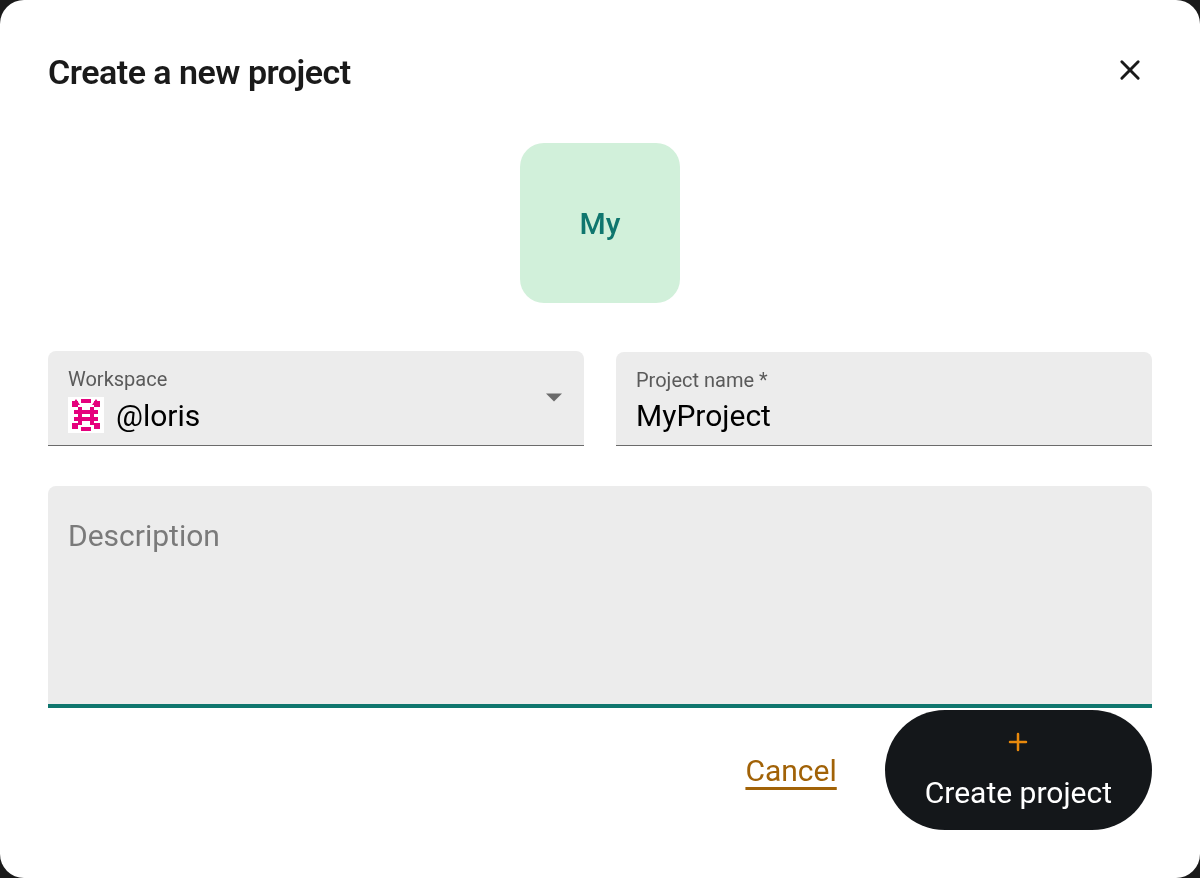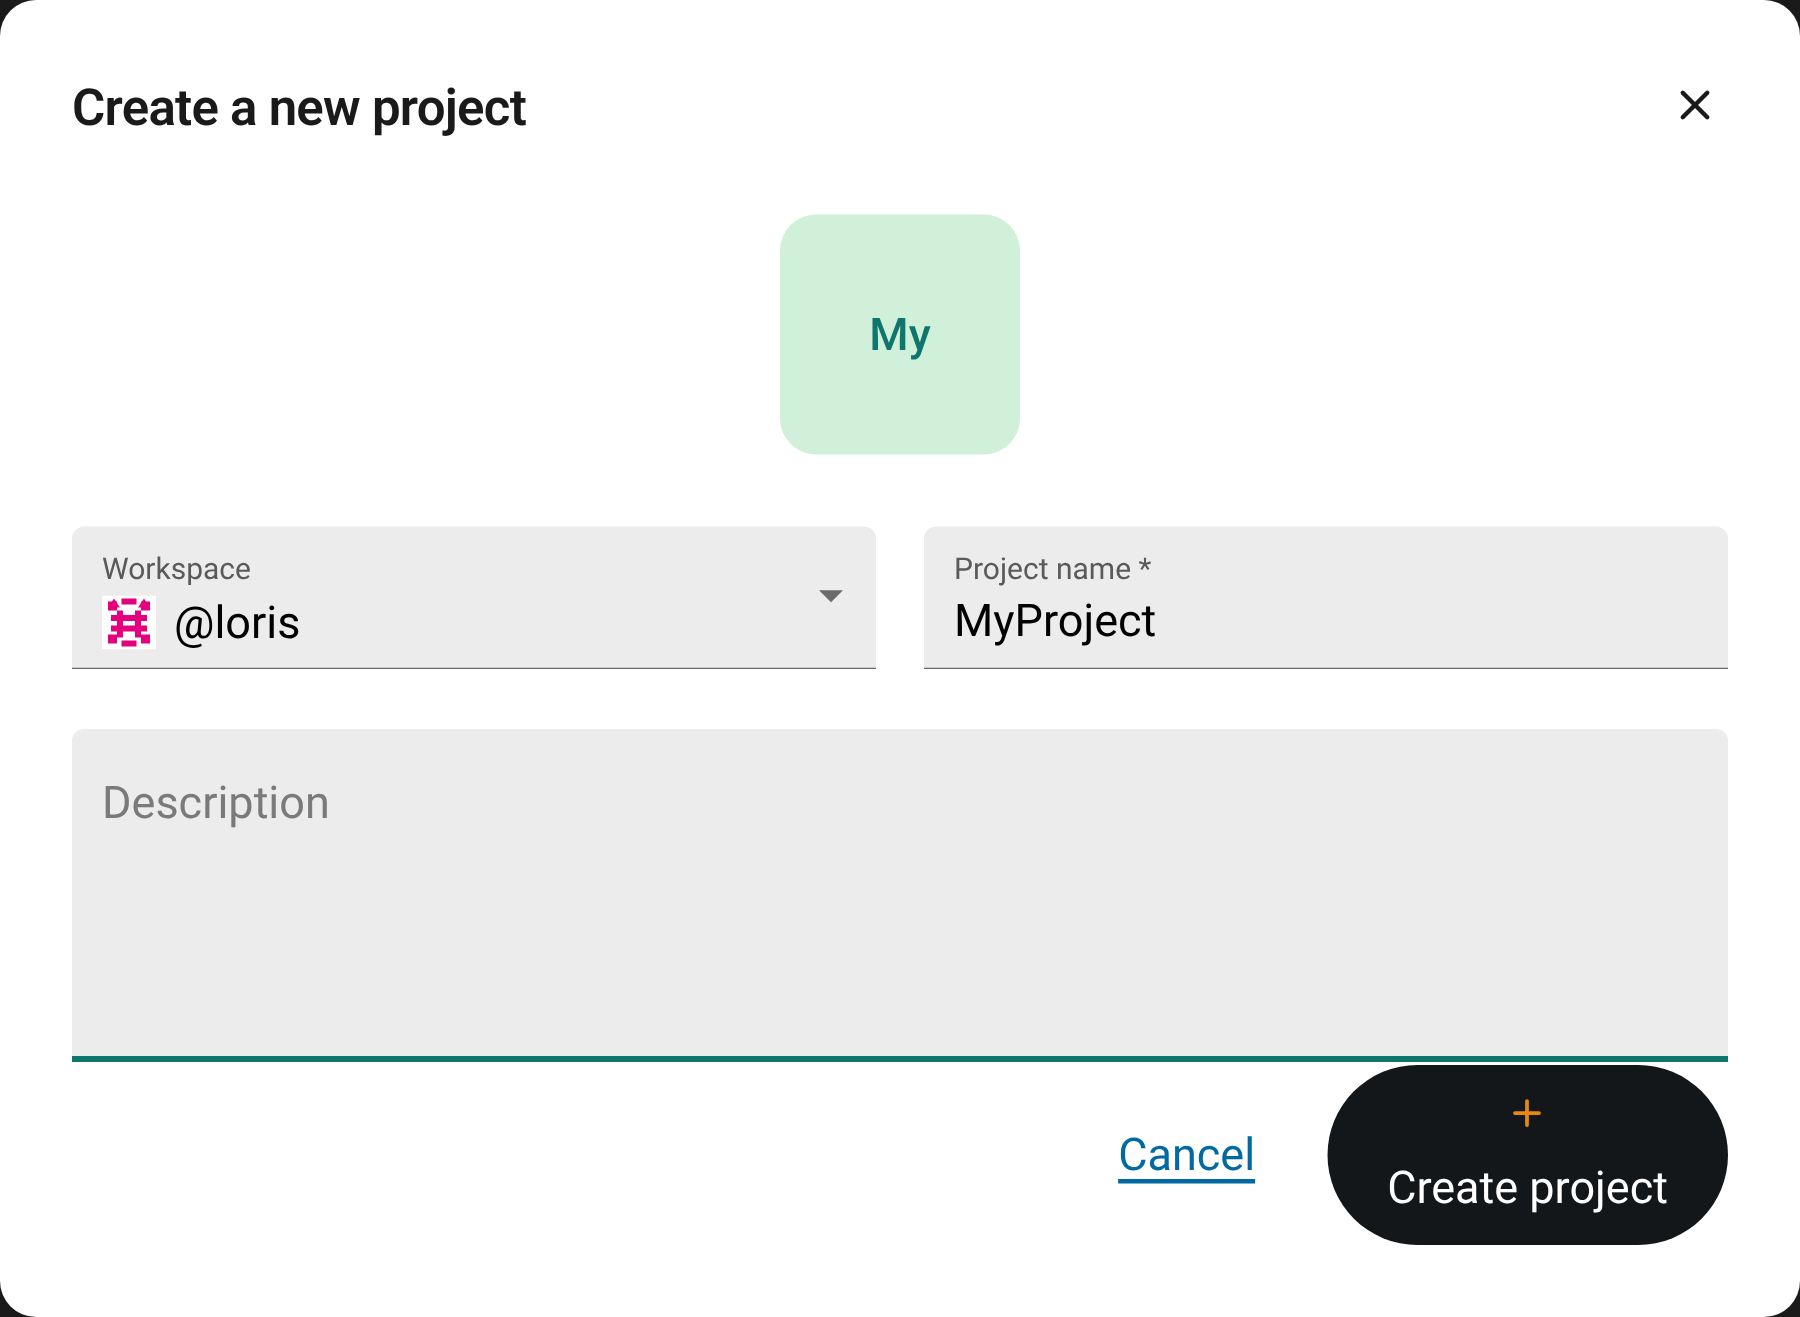--- a/index.html
+++ b/index.html
@@ -61,20 +61,21 @@
       align-items: center;
       justify-content: center;
       font-size: 30px;
       font-weight: 500;
       color: #0f766e;
     }
     .form-row {
       display: flex;
       gap: 32px;
       margin-bottom: 40px;
+      align-items: center;
     }
     .field {
       flex: 1;
       background: #ececec;
       border-radius: 8px 8px 0 0;
       border-bottom: 1px solid #6b6b6b;
       padding: 16px 20px 12px 20px;
       position: relative;
     }
     .field-label {
@@ -134,21 +135,21 @@
       bottom: 48px;
       right: 48px;
       display: flex;
       align-items: center;
       gap: 48px;
     }
     .cancel-btn {
       background: none;
       border: none;
       font-size: 30px;
-      color: #0369a1;
+      color: #a16207;
       text-decoration: underline;
       text-underline-offset: 6px;
       cursor: pointer;
       font-family: inherit;
     }
     .create-btn {
       background: #14171a;
       border: none;
       border-radius: 999px;
       padding: 20px 40px;

